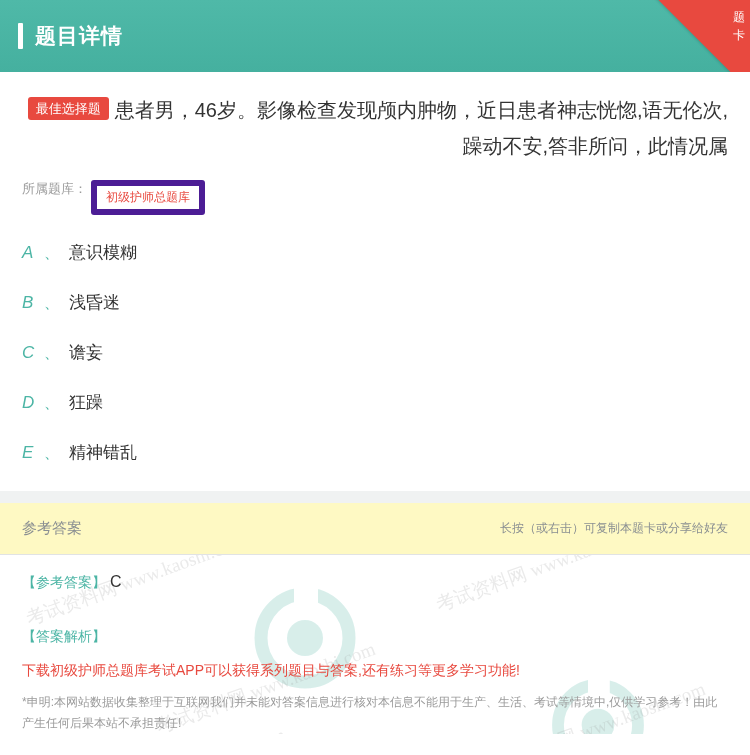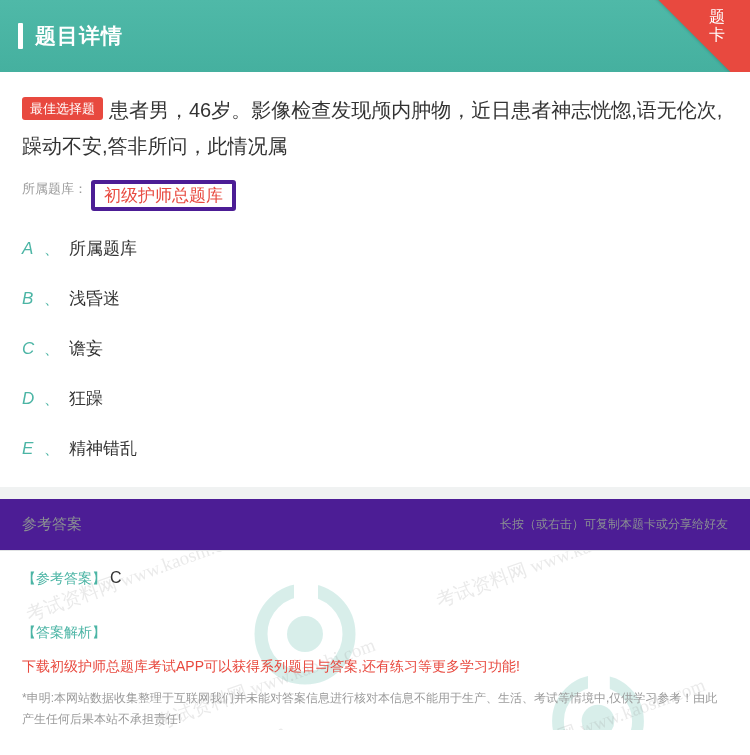--- a/index.html
+++ b/index.html
@@ -46,38 +46,39 @@
     right: -46px;
     width: 150px;
     height: 80px;
     background: #e8493f;
     transform: rotate(45deg);
     box-shadow: 0 1px 3px rgba(0,0,0,.15);
   }
   .corner-ribbon-text {
     position: absolute;
     top: 8px;
-    right: 22px;
+    right: 0;
     width: 22px;
     color: #ffffff;
-    font-size: 16px;
+    font-size: 12px;
     line-height: 18px;
     transform: rotate(0deg);
     text-align: center;
     letter-spacing: 0px;
   }
 
   
   .question-area {
     padding: 20px 22px 0 22px;
   }
   .q-line {
     font-size: 20px;
     color: #333333;
     line-height: 36px;
+    text-align: right;
   }
   .badge-type {
     display: inline-block;
     background: #e8493f;
     color: #ffffff;
     font-size: 13px;
     padding: 4px 8px;
     border-radius: 3px;
     vertical-align: 4px;
     margin-right: 6px;
@@ -86,23 +87,23 @@
   }
   .q-meta {
     margin-top: 16px;
     font-size: 13px;
     color: #9b9b9b;
     display: flex;
     align-items: flex-start;
   }
   .q-bank {
     display: inline-block;
-    border: 4px solid #4c1d95;
+    border: 6px solid #4c1d95;
     color: #e8493f;
-    font-size: 17px;
+    font-size: 12px;
     padding: 4px 9px;
     border-radius: 3px;
     margin-left: 4px;
     line-height: 15px;
   }
 
   
   .options {
     margin-top: 26px;
     padding: 0 22px;
@@ -132,21 +133,21 @@
   
   .gap-band {
     height: 12px;
     background: #f0f2f2;
     margin-top: 12px;
   }
 
   
   .answer-head {
     height: 52px;
-    background: #4c1d95;
+    background: #fef9c3;
     display: flex;
     align-items: center;
     justify-content: space-between;
     padding: 0 22px;
     border-bottom: 1px solid #e1e3e4;
   }
   .answer-head-left {
     color: #8a8f92;
     font-size: 15px;
   }
@@ -242,21 +243,21 @@
   <div class="q-meta">
     <span>所属题库：</span>
     <span class="q-bank">初级护师总题库</span>
   </div>
 </div>
 
 <div class="options">
   <div class="option">
     <span class="opt-letter">A</span>
     <span class="opt-sep">、</span>
-    <span class="opt-text">所属题库</span>
+    <span class="opt-text">意识模糊</span>
   </div>
   <div class="option">
     <span class="opt-letter">B</span>
     <span class="opt-sep">、</span>
     <span class="opt-text">浅昏迷</span>
   </div>
   <div class="option">
     <span class="opt-letter">C</span>
     <span class="opt-sep">、</span>
     <span class="opt-text">谵妄</span>

